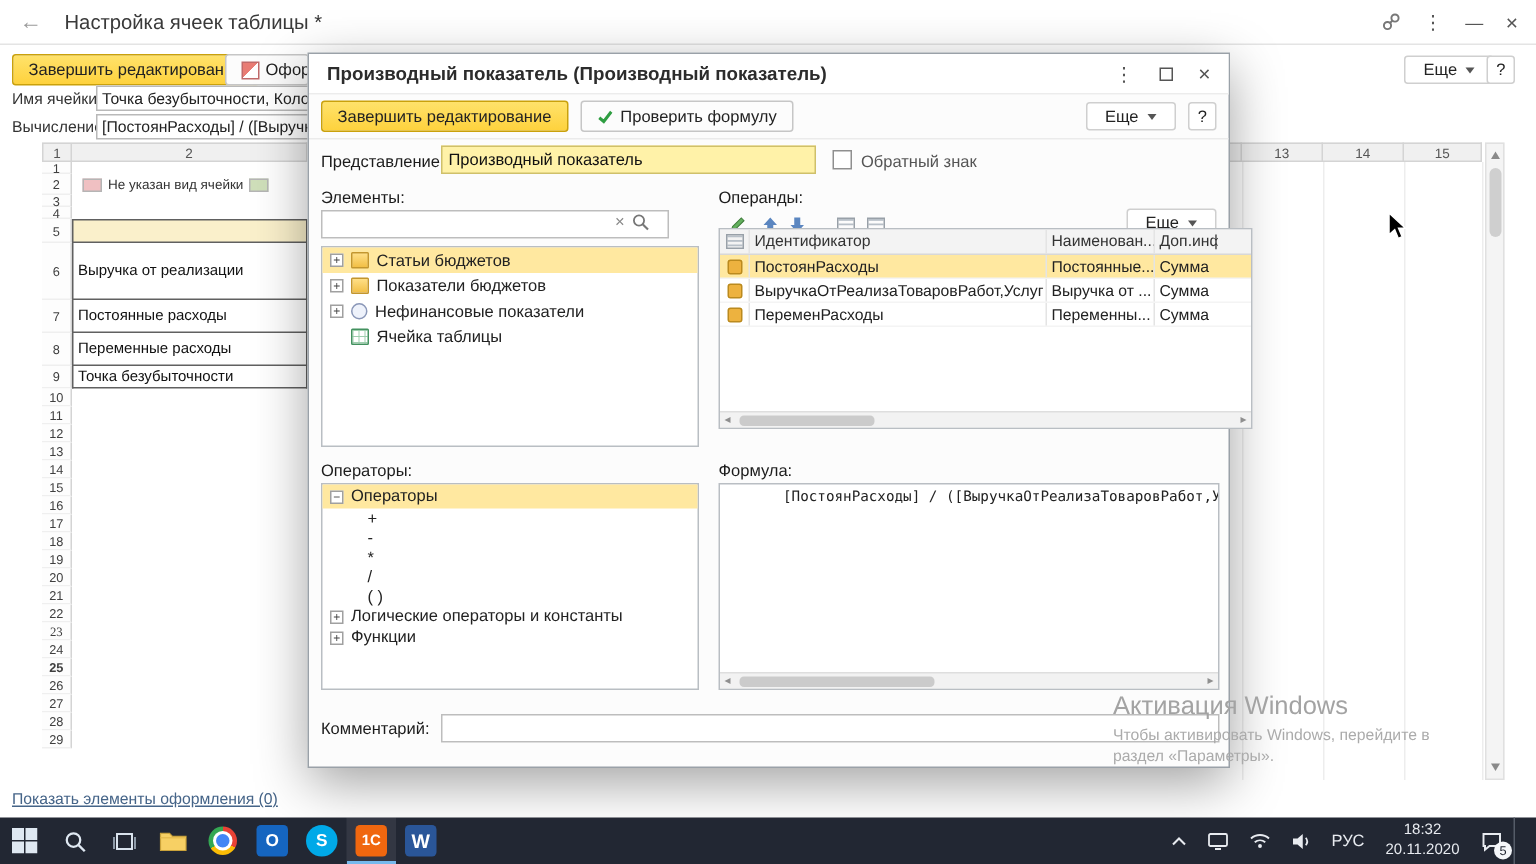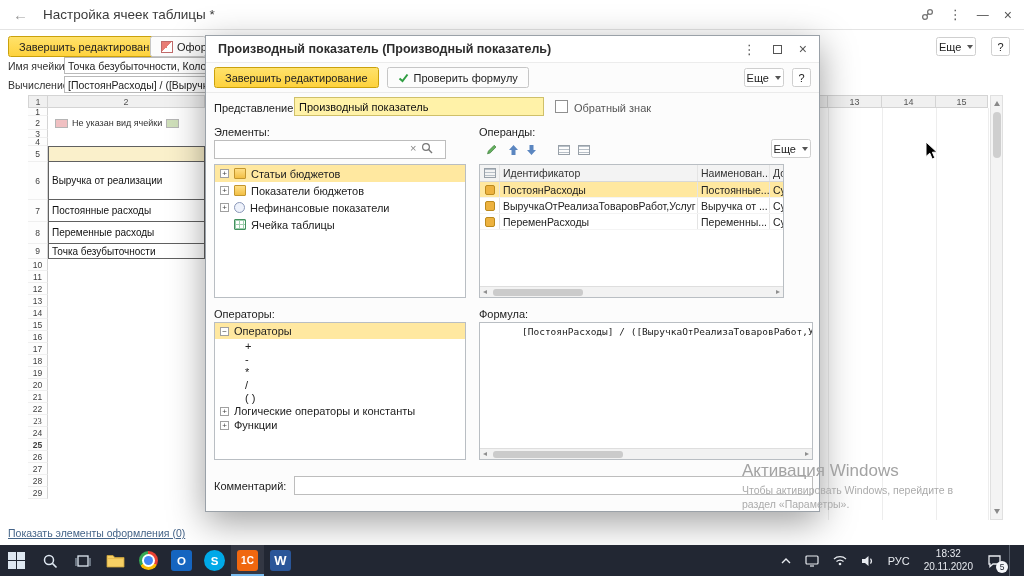--- a/index.html
+++ b/index.html
@@ -12,21 +12,21 @@
 .page-title{margin-left:15px;font-size:13.5px;color:#3a3a3a}
 .tbar-icons{margin-left:auto;margin-right:12px;display:flex;align-items:center;gap:15px;color:#666}
 .kebab{font-size:13px;color:#555}
 .min-glyph{font-size:12px;color:#555}
 .close-glyph{font-size:14px;color:#555}
 .maxbox{width:9px;height:9px;border:1px solid #555;display:inline-block}
 
 .btn{display:inline-flex;align-items:center;height:21px;padding:0 10px;border-radius:2.5px;font-size:11px;white-space:nowrap;cursor:default}
 .btn-yellow{background:linear-gradient(#ffe26b,#fed23d);border:1px solid #caa10c}
 .btn-light{background:#fcfcfc;border:1px solid #c6c6c6}
-.btn-ghost{background:#fff;border:1px solid #cfcfcf;height:19px;padding:0 2px}
+.btn-ghost{background:#fff;border:1px solid #cfcfcf;height:19px;padding:0 12px}
 .caret{display:inline-block;width:0;height:0;border-left:3.5px solid transparent;border-right:3.5px solid transparent;border-top:4px solid #555;margin-left:6px}
 
 #btn-finish-main{position:absolute;left:8px;top:36px}
 #btn-format{position:absolute;left:150px;top:36px;width:56px;overflow:hidden}
 #btn-more-main{position:absolute;left:936px;top:37px}
 #btn-help-main{position:absolute;left:991px;top:37px;width:19px;justify-content:center;padding:0}
 .fmt-ico{width:12px;height:12px;border:1px solid #c06a6a;background:linear-gradient(135deg,#e87c74 50%,#fff 50%);margin-right:4px;flex:none}
 
 .fld-label{position:absolute;font-size:10.5px;color:#333}
 .fld-input{position:absolute;height:17px;border:1px solid #b9b9b9;background:#fff;font-size:10.5px;font-family:"Liberation Sans",sans-serif;padding:0 3px;color:#222}
@@ -70,21 +70,21 @@
 .cb{position:absolute;left:349px;top:64px;width:13px;height:13px;border:1px solid #8f8f8f;background:#fff}
 #search-input{left:8px;top:104px;width:232px;height:19px;padding-right:36px}
 .search-icons{position:absolute;left:204px;top:106px;display:flex;gap:5px;align-items:center}
 .clear-glyph{font-size:11px;color:#888}
 .tool-ico{position:absolute;top:104px;width:19px;height:19px;display:flex;align-items:center;justify-content:center;border-radius:2px}
 .hgrid-ico{width:12px;height:10px;border:1px solid #98a0a8;background-image:linear-gradient(to bottom,#b8c0c8 1px,transparent 1px);background-size:100% 3px}
 #ops-more{position:absolute;right:8px;top:103px}
 
 .panel{position:absolute;background:#fff;border:1px solid #b9bec3}
 #tree-box{left:8px;top:128px;width:252px;height:134px}
-#operands-box{left:273px;top:128px;width:305px;height:134px;overflow:hidden}
+#operands-box{left:273px;top:116px;width:356px;height:134px;overflow:hidden}
 #operators-box{left:8px;top:286px;width:252px;height:138px}
 #formula-box{left:273px;top:286px;width:334px;height:138px;overflow:hidden}
 #comment-input{left:88px;top:440px;width:519px;height:19px}
 
 .trow{height:17px;display:flex;align-items:center;gap:5px;padding-left:5px;font-size:11px;color:#222}
 .trow.sel{background:#ffe8a0}
 .exp{width:9px;height:9px;border:1px solid #a0a0a0;background:#fff;font-size:8px;line-height:7px;text-align:center;color:#444;flex:none}
 .exp.none{border:none;background:transparent}
 .ticon{width:12px;height:11px;flex:none;border-radius:1px}
 .ticon.folder{background:linear-gradient(#ffdf86,#f2bf45);border:1px solid #c3962e}

